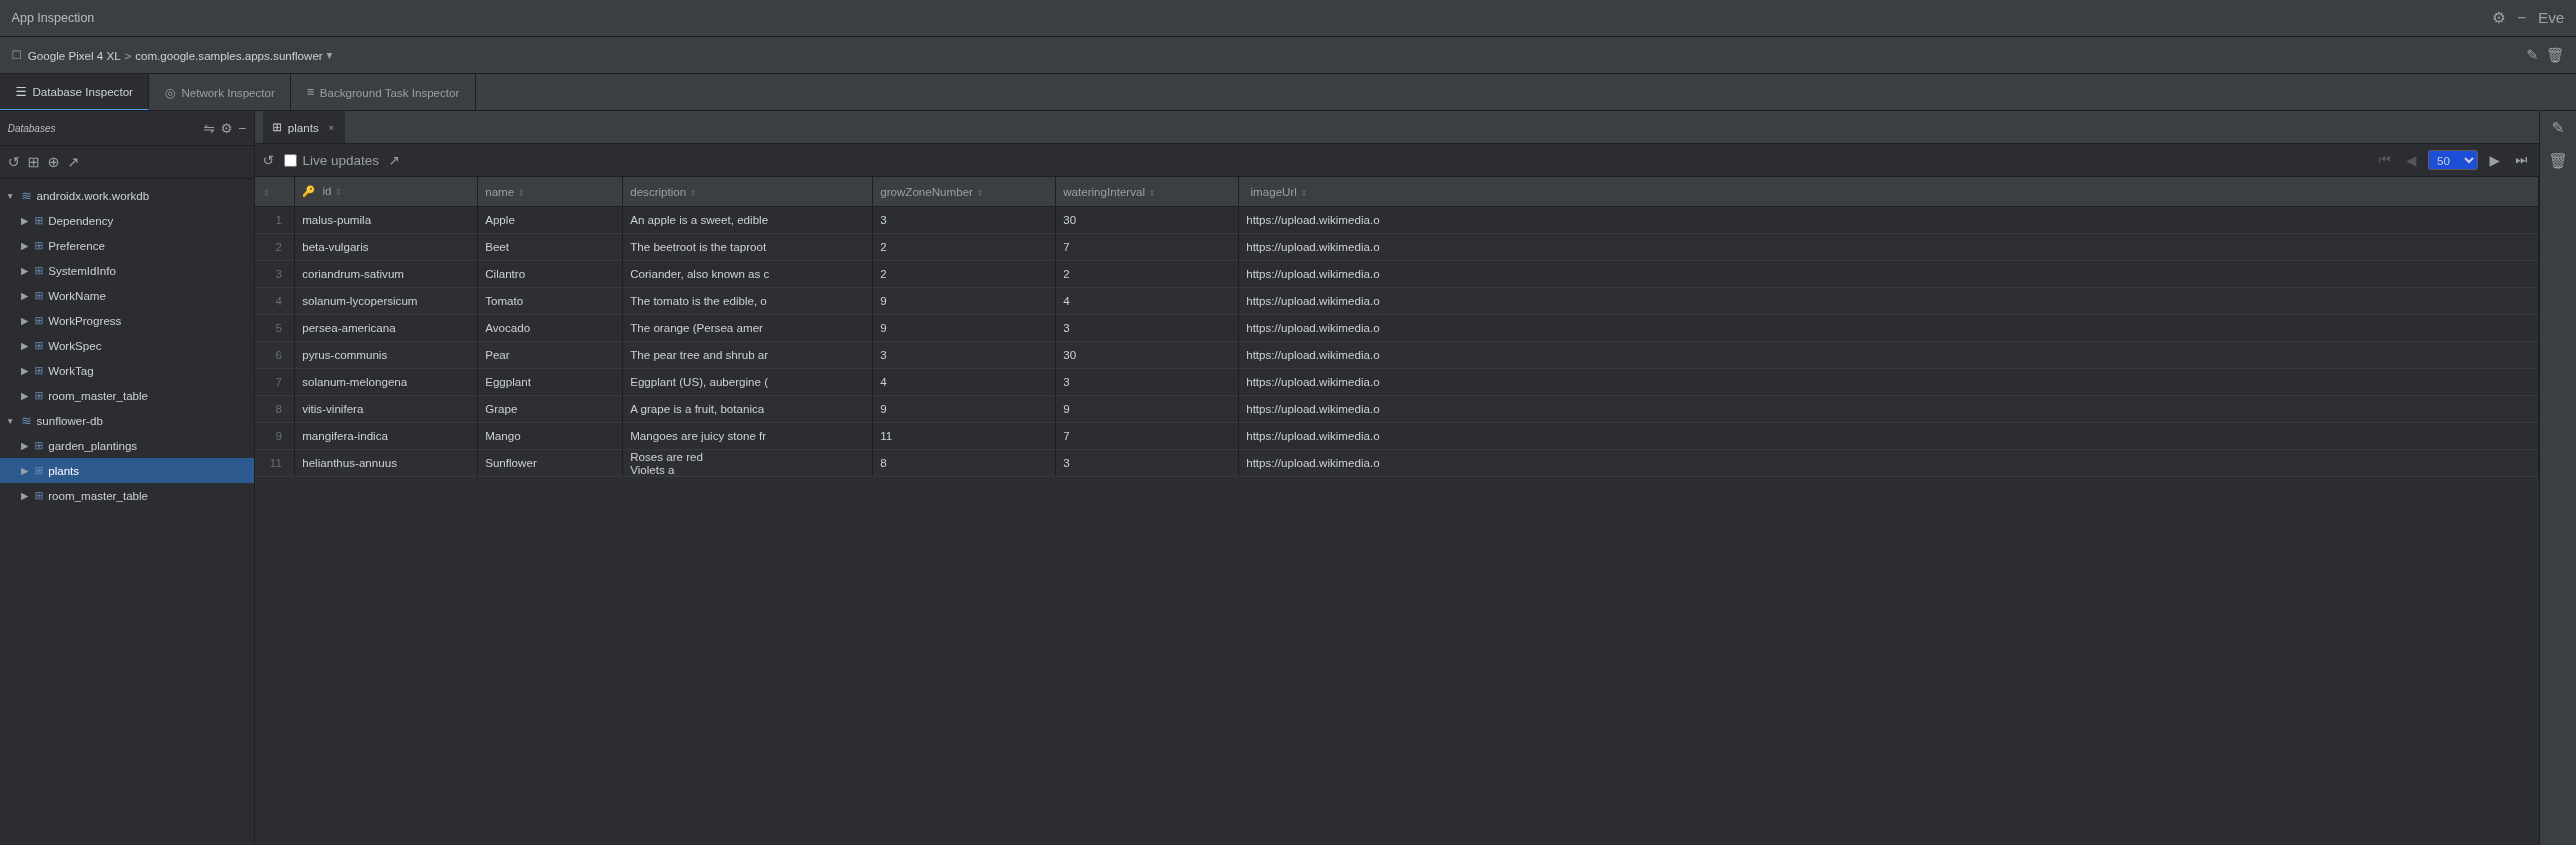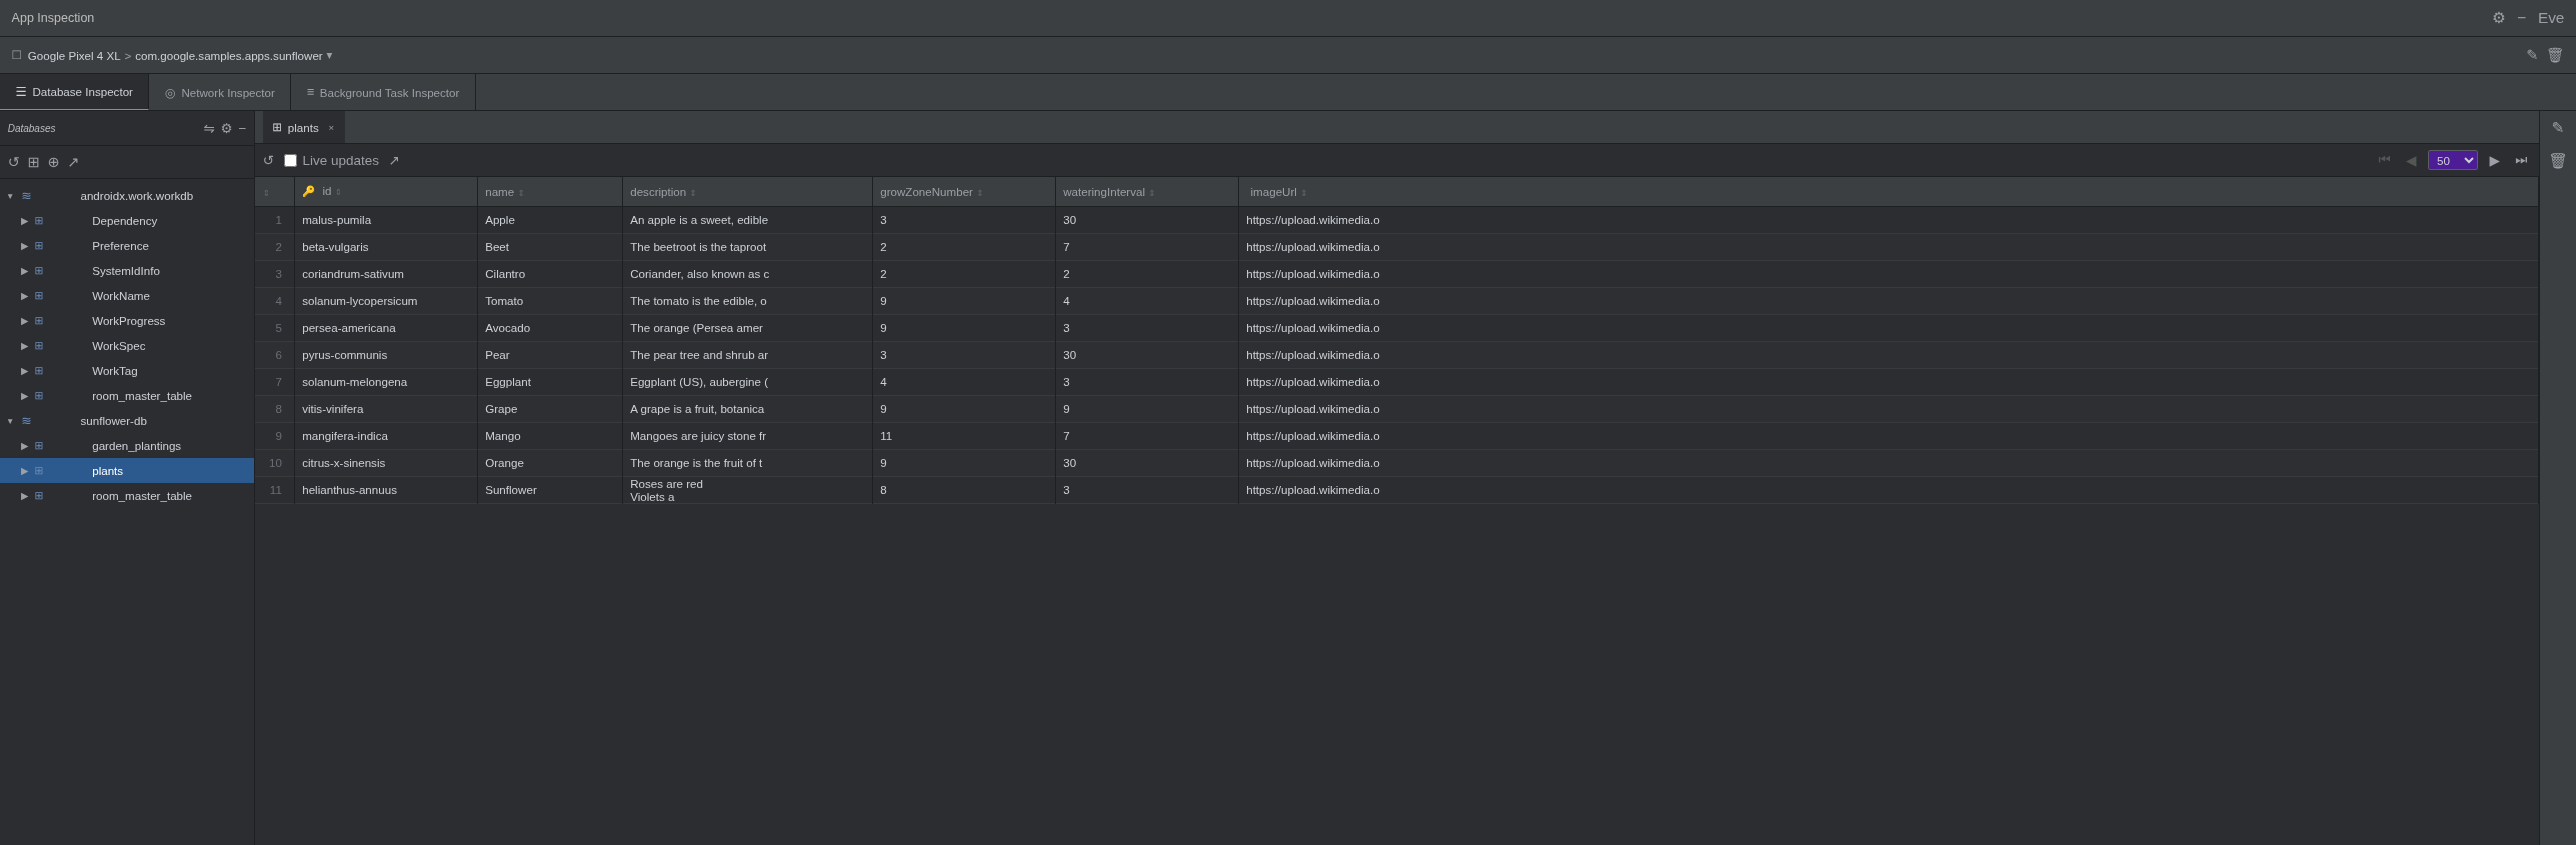--- a/index.html
+++ b/index.html
@@ -190,21 +190,20 @@
       font-size: 12.5px;
       color: #6b8cba;
     }
     .tree-item .table-icon {
       margin-right: 4.8px;
       font-size: 10.6px;
       color: #6b8cba;
     }
     .tree-item .item-label {
       font-size: 11.6px;
-      margin-left: 44px;
     }
     
     .indent-1 { padding-left: 21px; }
 
     
     .content-area {
       flex: 1;
       display: flex;
       flex-direction: column;
       background: #2b2d30;
@@ -269,21 +268,21 @@
     .live-updates-wrapper input[type=checkbox] {
       cursor: pointer;
     }
     .toolbar-right {
       margin-left: auto;
       display: flex;
       align-items: center;
       gap: 7.7px;
     }
     .page-size-select {
-      background: #4c1d95;
+      background: #1d4ed8;
       color: #cdd0d6;
       border: 1px solid #5a5d63;
       padding: 1.9px 3.9px;
       font-size: 11.6px;
       border-radius: 1.9px;
       cursor: pointer;
     }
     .nav-btn {
       background: none;
       border: none;
@@ -631,29 +630,20 @@
             <tr>
       <td class="row-num-col">9</td>
       <td>mangifera-indica</td>
       <td>Mango</td>
       <td>Mangoes are juicy stone fr</td>
       <td>11</td>
       <td>7</td>
       <td>https://upload.wikimedia.o</td>
     </tr>
             <tr>
-      <td class="row-num-col">10</td>
-      <td>citrus-x-sinensis</td>
-      <td>Orange</td>
-      <td>The orange is the fruit of t</td>
-      <td>9</td>
-      <td>30</td>
-      <td>https://upload.wikimedia.o</td>
-    </tr>
-            <tr>
       <td class="row-num-col">11</td>
       <td>helianthus-annuus</td>
       <td>Sunflower</td>
       <td>Roses are red<br>Violets a</td>
       <td>8</td>
       <td>3</td>
       <td>https://upload.wikimedia.o</td>
     </tr>
           </tbody>
       </table>

